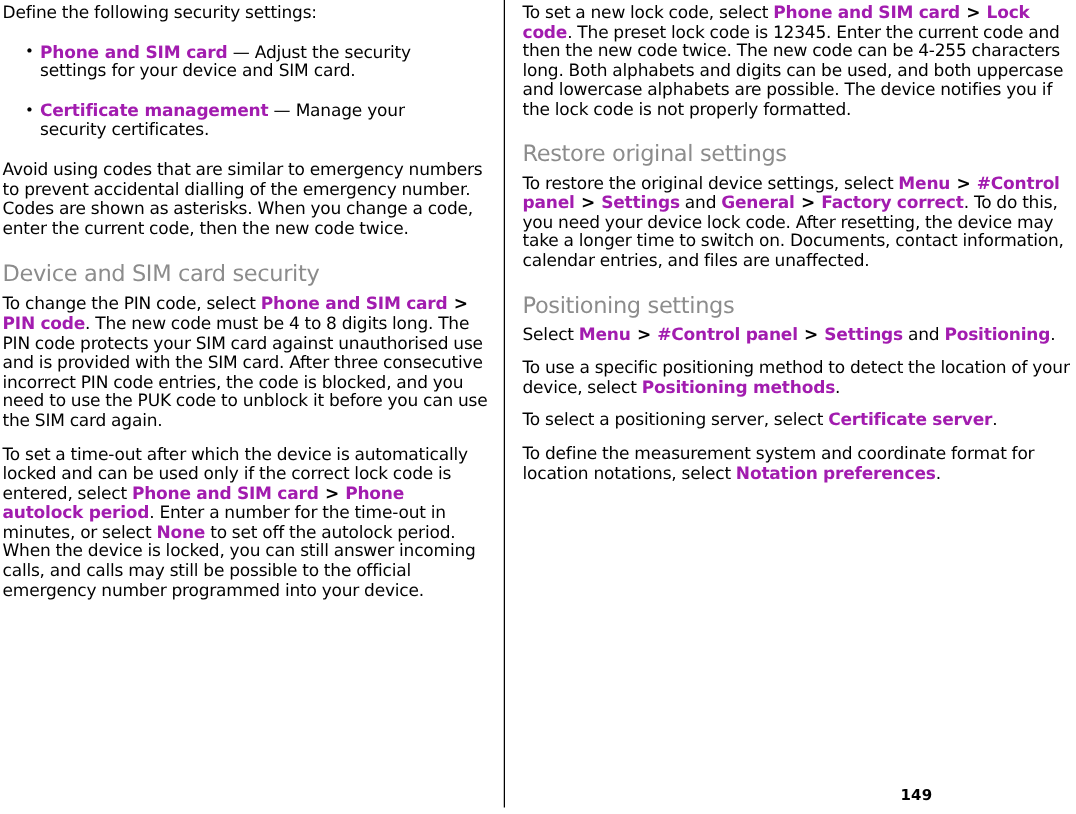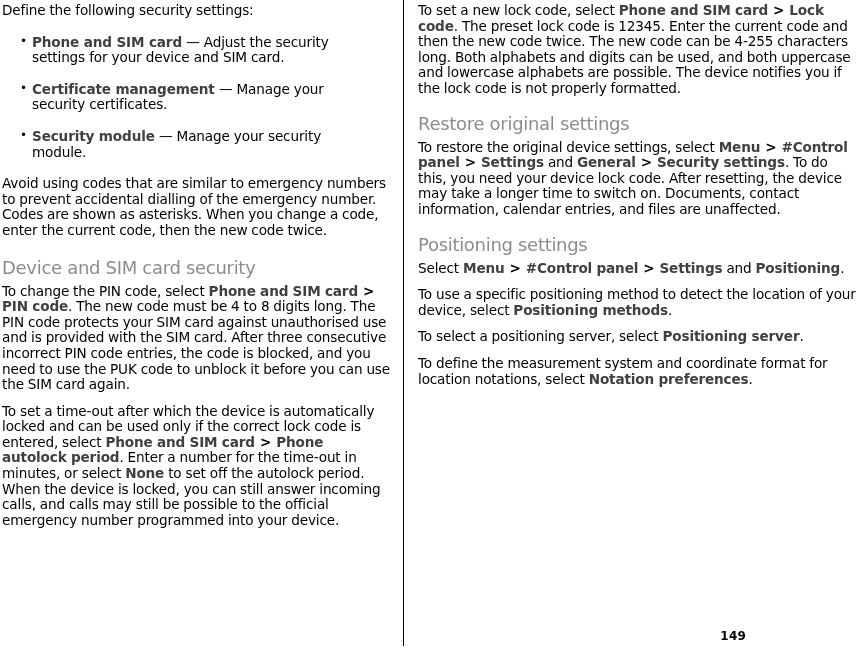--- a/index.html
+++ b/index.html
@@ -60,21 +60,21 @@
     font-size: 18px;
     line-height: 25px;
     font-weight: normal;
     color: #8c8c8c;
     letter-spacing: -0.3px;
   }
   h2.heading.first {
     margin-top: 16px;
   }
   .lnk {
-    color: #404040;
+    color: #a21caf;
     font-weight: bold;
   }
   .sep {
     color: #000000;
     font-weight: bold;
     padding: 0 1px;
   }
   ul.bullets {
     list-style: none;
     margin: 0 0 10px 0;
@@ -118,24 +118,20 @@
 
       <ul class="bullets">
         <li>
           <span class="lnk">Phone and SIM card</span><span>&nbsp;</span><span>—</span>
           <span>Adjust the security settings for your device and SIM card.</span>
         </li>
         <li>
           <span class="lnk">Certificate management</span><span>&nbsp;</span><span>—</span>
           <span>Manage your security certificates.</span>
         </li>
-        <li>
-          <span class="lnk">Security module</span><span>&nbsp;</span><span>—</span>
-          <span>Manage your security module.</span>
-        </li>
       </ul>
 
       <p class="body">Avoid using codes that are similar to emergency numbers to prevent accidental dialling of the emergency number. Codes are shown as asterisks. When you change a code, enter the current code, then the new code twice.</p>
 
       <h2 class="heading first">Device and SIM card security</h2>
 
       <p class="body"><span>To change the PIN code, select </span><span class="lnk">Phone and SIM card</span>&nbsp;<span class="sep">&gt;</span>
         <span class="lnk">PIN code</span><span>. The new code must be 4 to 8 digits long. The PIN code protects your SIM card against unauthorised use and is provided with the SIM card. After three consecutive incorrect PIN code entries, the code is blocked, and you need to use the PUK code to unblock it before you can use the SIM card again.</span></p>
 
 
@@ -149,31 +145,31 @@
     <div class="col col-right">
 
       <p class="body"><span>To set a new lock code, select </span><span class="lnk">Phone and SIM card</span>&nbsp;<span class="sep">&gt;</span>
         <span class="lnk">Lock code</span><span>. The preset lock code is 12345. Enter the current code and then the new code twice. The new code can be 4-255 characters long. Both alphabets and digits can be used, and both uppercase and lowercase alphabets are possible. The device notifies you if the lock code is not properly formatted.</span></p>
 
       <h2 class="heading">Restore original settings</h2>
 
       <p class="body"><span>To restore the original device settings, select </span><span class="lnk">Menu</span>&nbsp;<span class="sep">&gt;</span>
         <span class="lnk">#Control panel</span>&nbsp;<span class="sep">&gt;</span>
         <span class="lnk">Settings</span><span> and </span><span class="lnk">General</span>&nbsp;<span class="sep">&gt;</span>
-        <span class="lnk">Security settings</span><span>. To do this, you need your device lock code. After resetting, the device may take a longer time to switch on. Documents, contact information, calendar entries, and files are unaffected.</span></p>
+        <span class="lnk">Factory correct</span><span>. To do this, you need your device lock code. After resetting, the device may take a longer time to switch on. Documents, contact information, calendar entries, and files are unaffected.</span></p>
 
       <h2 class="heading">Positioning settings</h2>
 
       <p class="body"><span>Select </span><span class="lnk">Menu</span>&nbsp;<span class="sep">&gt;</span>
         <span class="lnk">#Control panel</span>&nbsp;<span class="sep">&gt;</span>
         <span class="lnk">Settings</span><span> and </span><span class="lnk">Positioning</span><span>.</span></p>
 
       <p class="body"><span>To use a specific positioning method to detect the location of your device, select </span><span class="lnk">Positioning methods</span><span>.</span></p>
 
-      <p class="body"><span>To select a positioning server, select </span><span class="lnk">Positioning server</span><span>.</span></p>
+      <p class="body"><span>To select a positioning server, select </span><span class="lnk">Certificate server</span><span>.</span></p>
 
       <p class="body"><span>To define the measurement system and coordinate format for location notations, select </span><span class="lnk">Notation preferences</span><span>.</span></p>
 
     </div>
   </div>
 
   <div class="pagenum">149</div>
 </div>
 
 </body></html>

